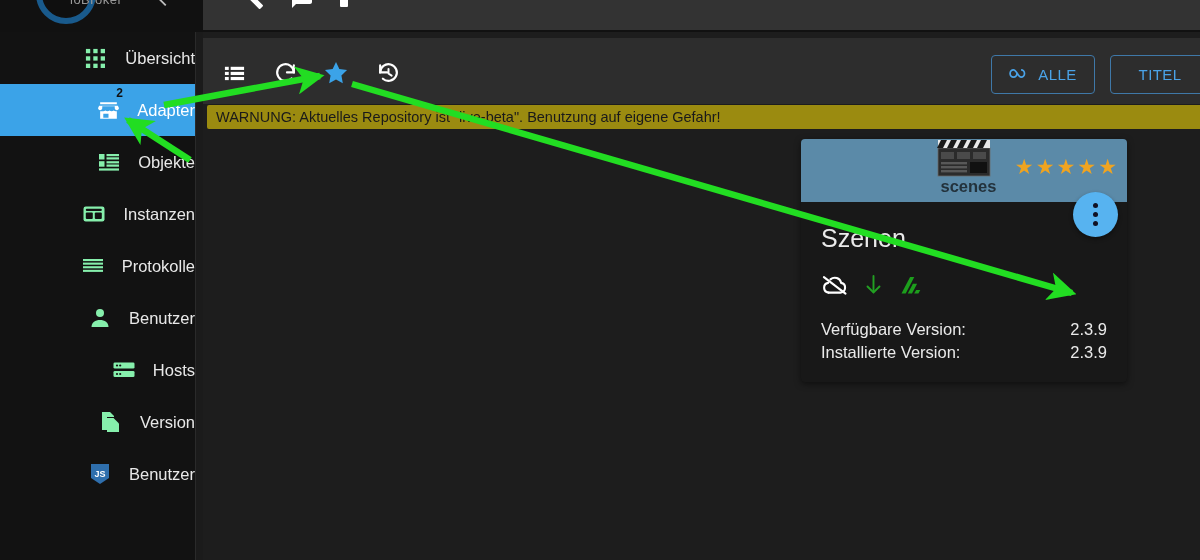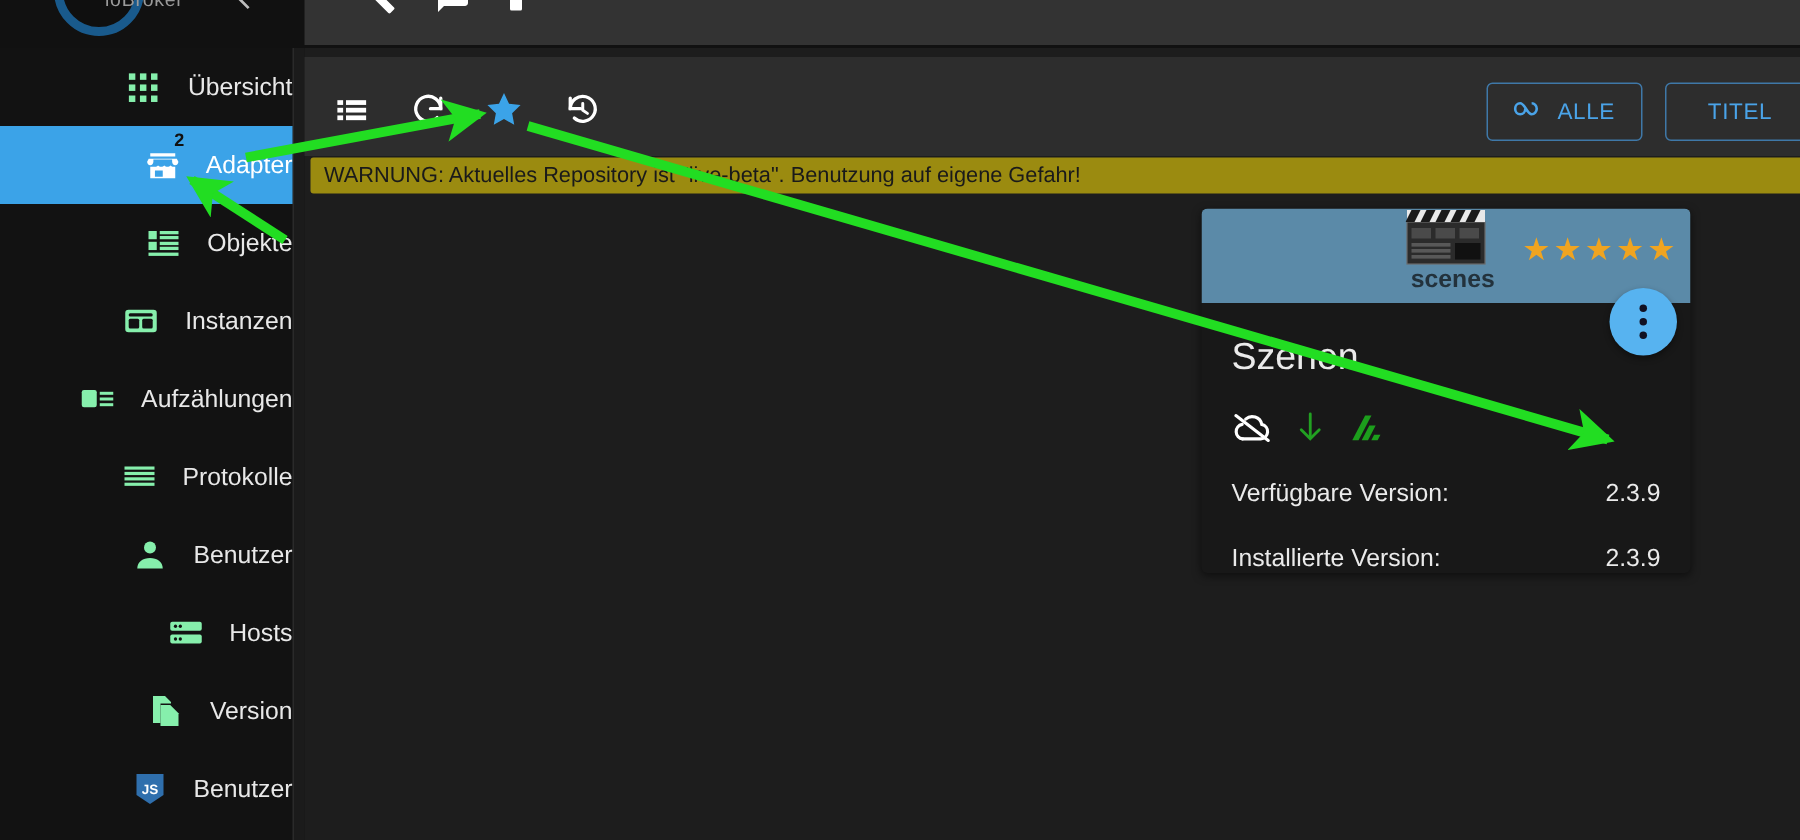--- a/index.html
+++ b/index.html
@@ -132,21 +132,21 @@
     align-items: center; justify-content: center; gap: 4px; cursor: pointer;
     box-shadow: 0 2px 4px rgba(0,0,0,.4); z-index: 3;
   }
   .fab i { width: 5px; height: 5px; border-radius: 50%; background: #112; display: block; }
   .card-body { padding: 22px 20px 0 20px; }
   .card-title { font-size: 25px; color: #eaeaea; font-weight: 400; }
   .status-row { display: flex; align-items: center; gap: 14px; margin-top: 18px; height: 28px; }
   .st { display: flex; align-items: center; }
   .ver-row {
     display: flex; justify-content: space-between; align-items: baseline;
-    color: #eaeaea; font-size: 16.5px; margin-top: 24px;
+    color: #eaeaea; font-size: 16.5px; margin-top: 4px;
   }
   .ver-row.first { margin-top: 21px; align-items: flex-end; }
 
   
   .anno { position: absolute; left: 0; top: 0; width: 1200px; height: 560px; pointer-events: none; }
 </style>
 </head>
 <body>
 
 <div id="root">
@@ -234,31 +234,20 @@
         <svg width="24" height="24" viewBox="0 0 24 24" fill="currentColor">
           <rect x="1.5" y="4.5" width="21" height="15" rx="2.2"></rect>
           <rect x="3.8" y="10.5" width="7" height="6.5" rx="1" fill="#121212"></rect>
           <rect x="12.8" y="10.5" width="7" height="6.5" rx="1" fill="#121212"></rect>
           <rect x="3.8" y="6.8" width="16" height="2.2" rx="1" fill="#121212"></rect>
         </svg>
       </span>
       <span class="nav-label">Instanzen</span>
     </div>
 
-    <div class="nav-item">
-      <span class="nav-ico">
-        <svg width="24" height="24" viewBox="0 0 24 24" fill="currentColor">
-          <rect x="1.5" y="6" width="10" height="11.5" rx="1.5"></rect>
-          <rect x="13.5" y="7.2" width="9" height="2"></rect>
-          <rect x="13.5" y="11" width="9" height="2"></rect>
-          <rect x="13.5" y="14.8" width="9" height="2"></rect>
-        </svg>
-      </span>
-      <span class="nav-label">Aufzählungen</span>
-    </div>
 
     <div class="nav-item">
       <span class="nav-ico">
         <svg width="24" height="24" viewBox="0 0 24 24" fill="currentColor">
           <rect x="2" y="5" width="20" height="2.1"></rect>
             <rect x="2" y="8.6" width="20" height="2.1"></rect>
           <rect x="2" y="12.2" width="20" height="2.1"></rect>
             <rect x="2" y="15.8" width="20" height="2.1"></rect>
         </svg>
       </span>

